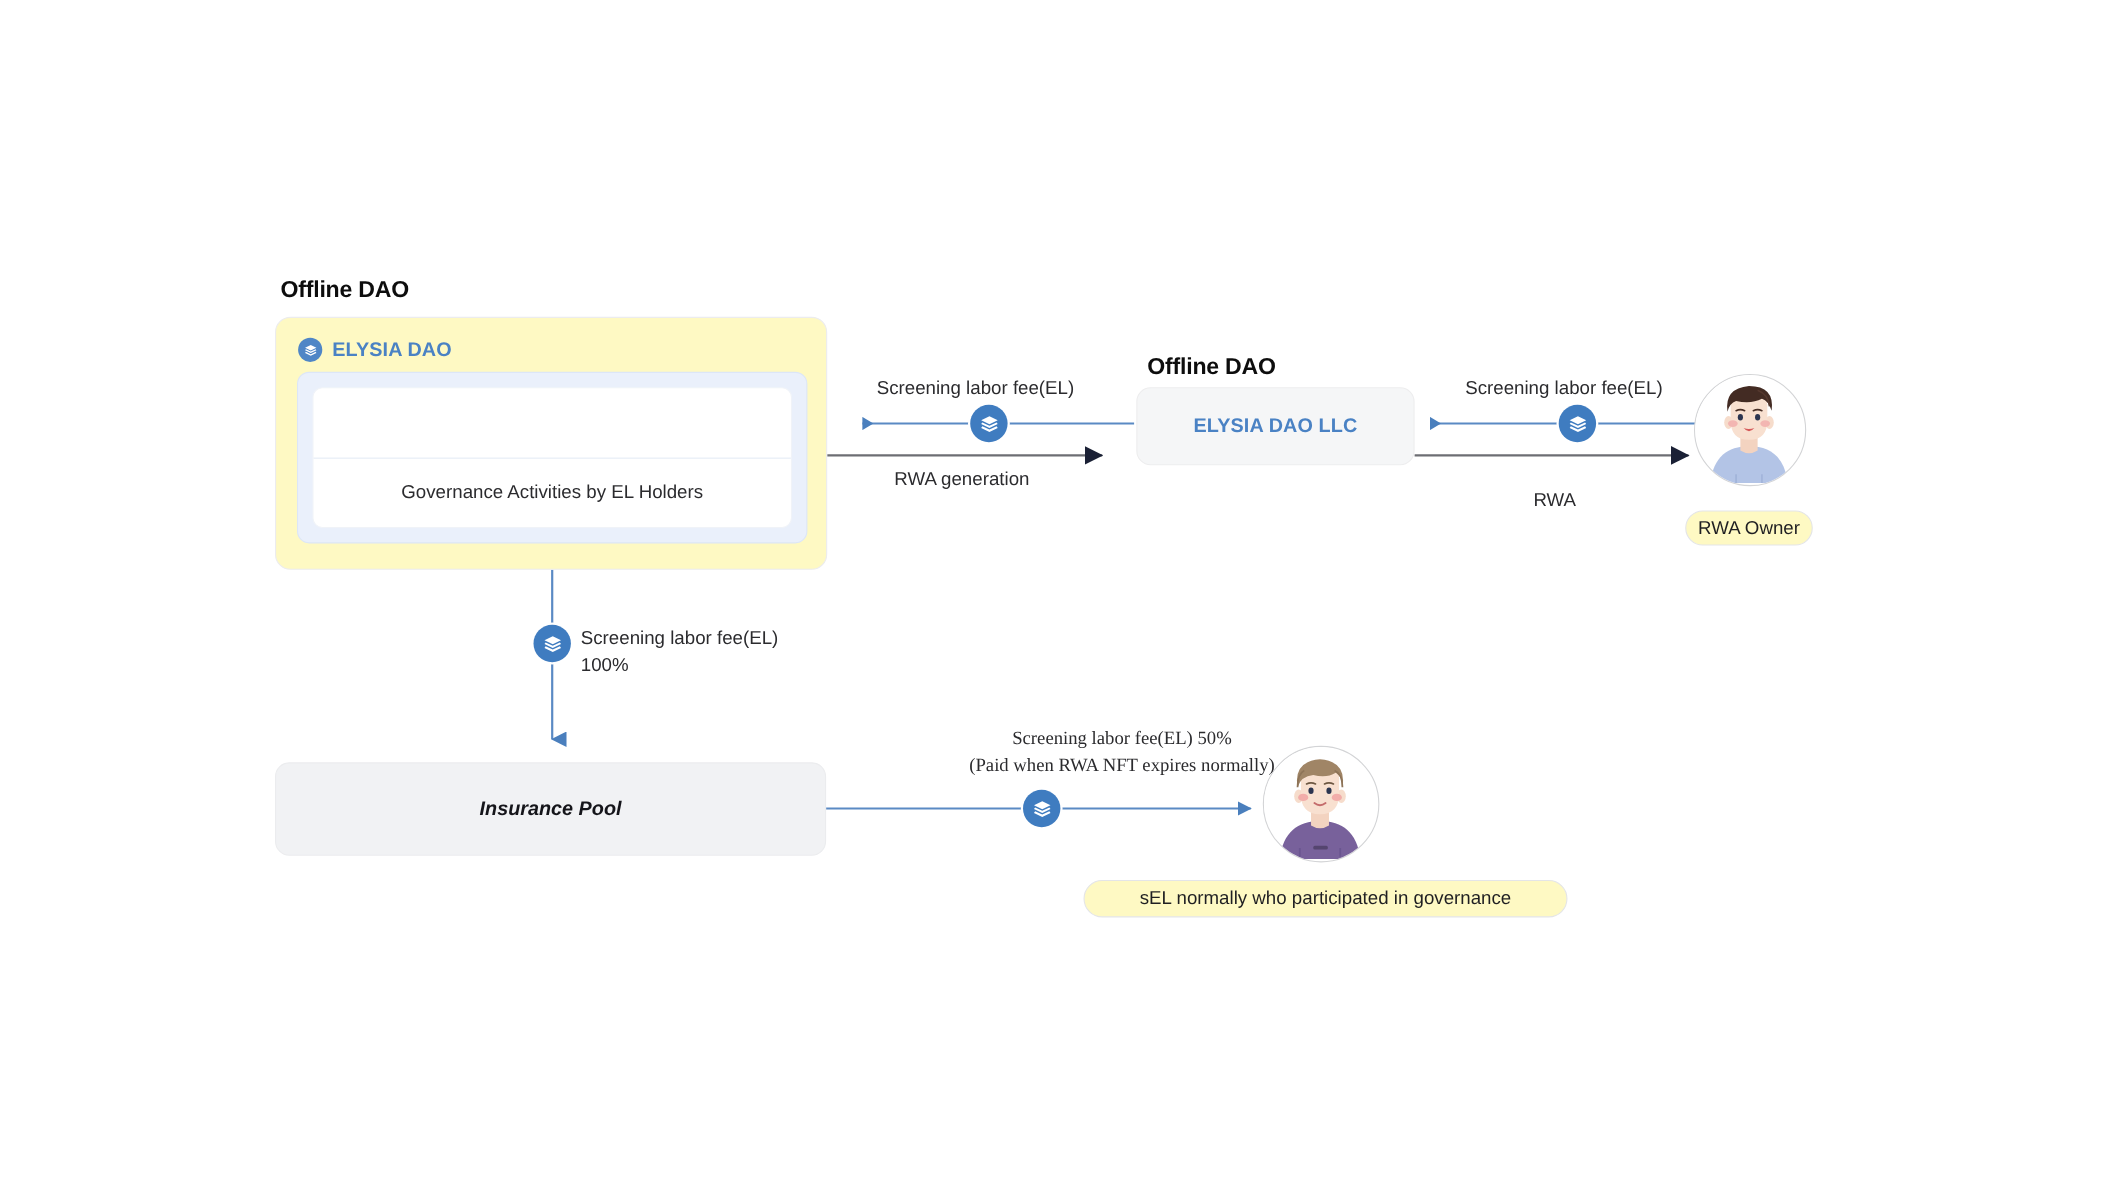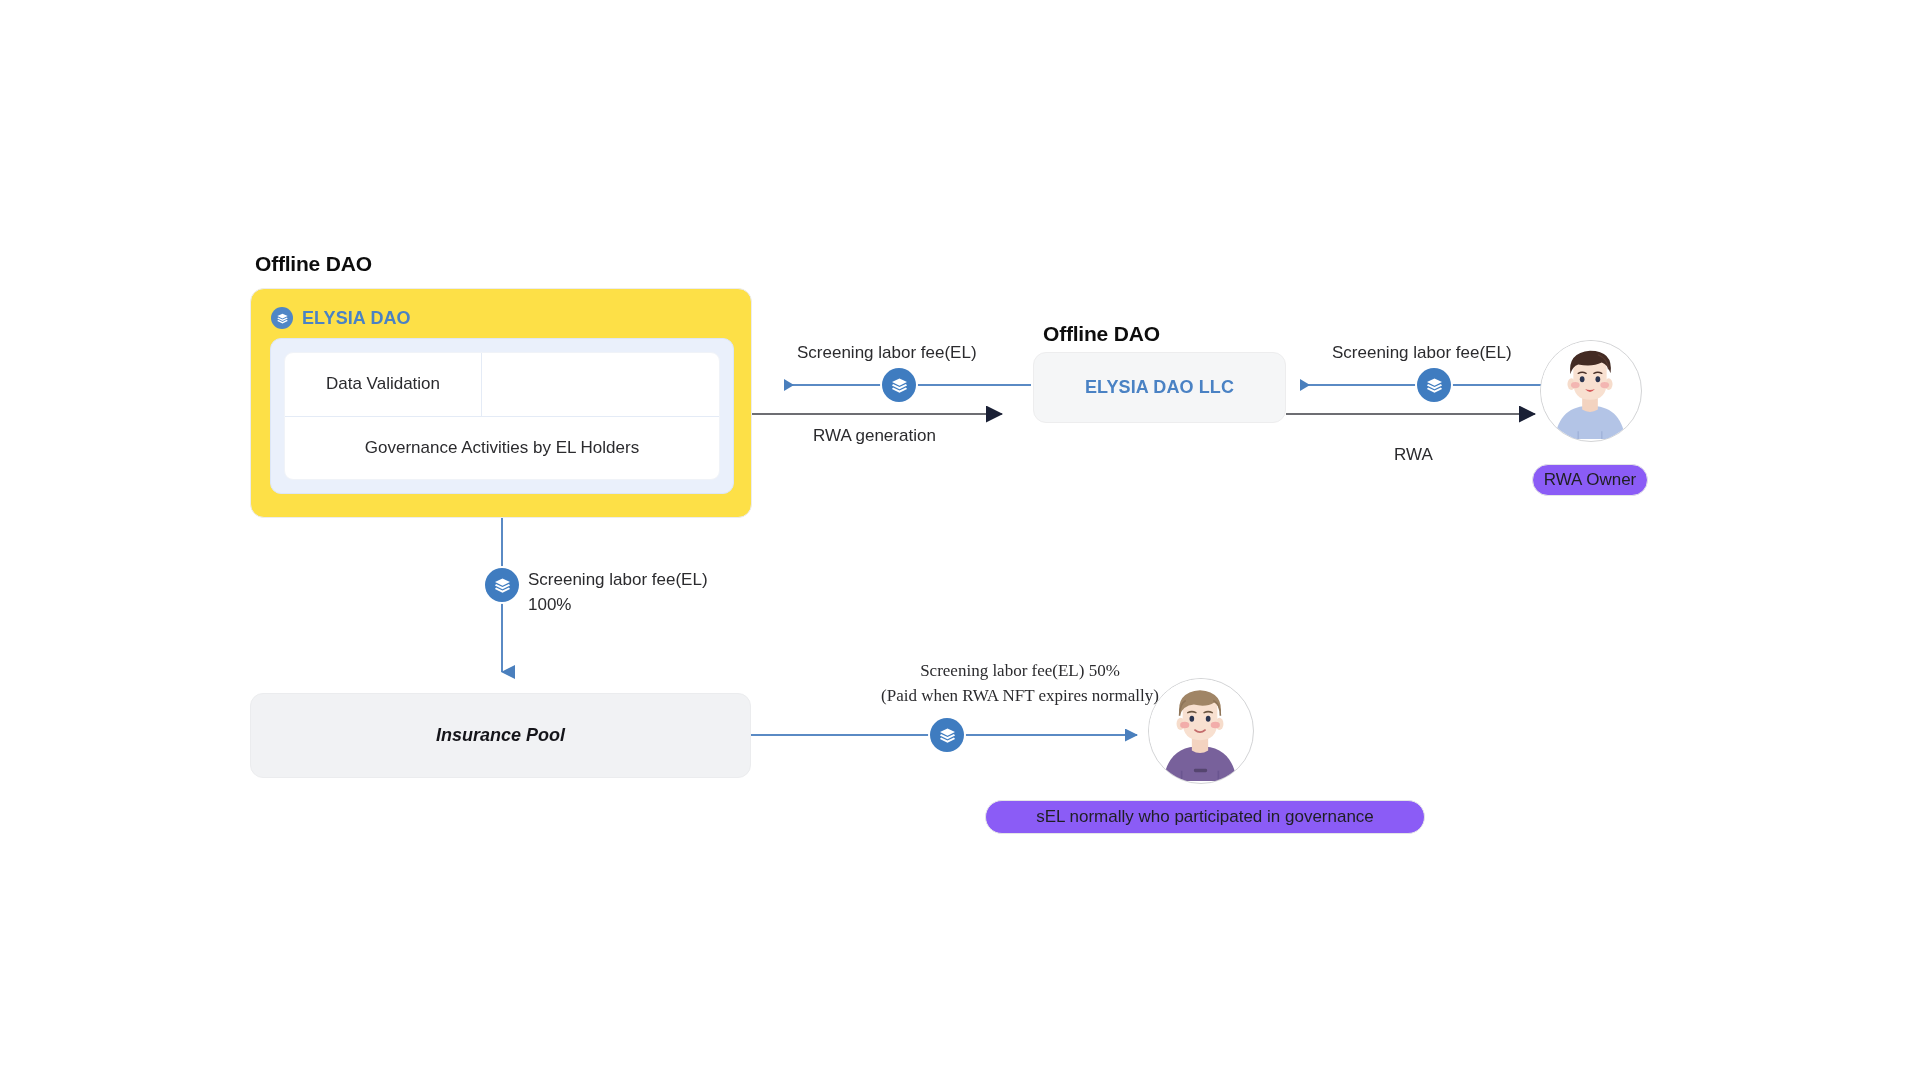--- a/index.html
+++ b/index.html
@@ -31,21 +31,21 @@
     letter-spacing: -0.2px;
     white-space: nowrap;
   }
 
   
   .online-card {
     left: 250px;
     top: 288px;
     width: 502px;
     height: 230px;
-    background: #fde047;
+    background: #fef9c3;
     border: 1px solid #ececee;
     border-radius: 14px;
     box-sizing: border-box;
   }
   .brand-row {
     position: absolute;
     left: 20px;
     top: 18px;
     display: flex;
     align-items: center;
@@ -186,21 +186,21 @@
   }
 
   
   .avatar-circle {
     border-radius: 50%;
     border: 1px solid #d3d4d6;
     background: #ffffff;
     overflow: hidden;
   }
   .pill-label {
-    background: #8b5cf6;
+    background: #fef9c3;
     border: 1px solid #e4e5e7;
     border-radius: 20px;
     font-size: 17px;
     color: #1f1f22;
     display: flex;
     align-items: center;
     justify-content: center;
     white-space: nowrap;
     box-sizing: border-box;
   }
@@ -249,21 +249,20 @@
         <path d="M12 14.0 L20.2 10.1 L21.5 12.0 L12 16.6 L2.5 12.0 L3.8 10.1 Z" fill="#ffffff"></path>
         <path d="M12 18.4 L20.2 14.5 L21.5 16.4 L12 21.0 L2.5 16.4 L3.8 14.5 Z" fill="#ffffff"></path>
       </svg>
     </span>
     <span class="brand-name">ELYSIA DAO</span>
   </div>
 
   <div class="inner-panel">
     <div class="inner-card">
       <div class="cell-row-top">
-        <div class="cell cell-left">Data Validation</div>
       </div>
       <div class="cell-row-bottom">Governance Activities by EL Holders</div>
     </div>
   </div>
 </div>
 
 <div class="abs offline-card">
   <span class="offline-card-label">ELYSIA DAO LLC</span>
 </div>
 

